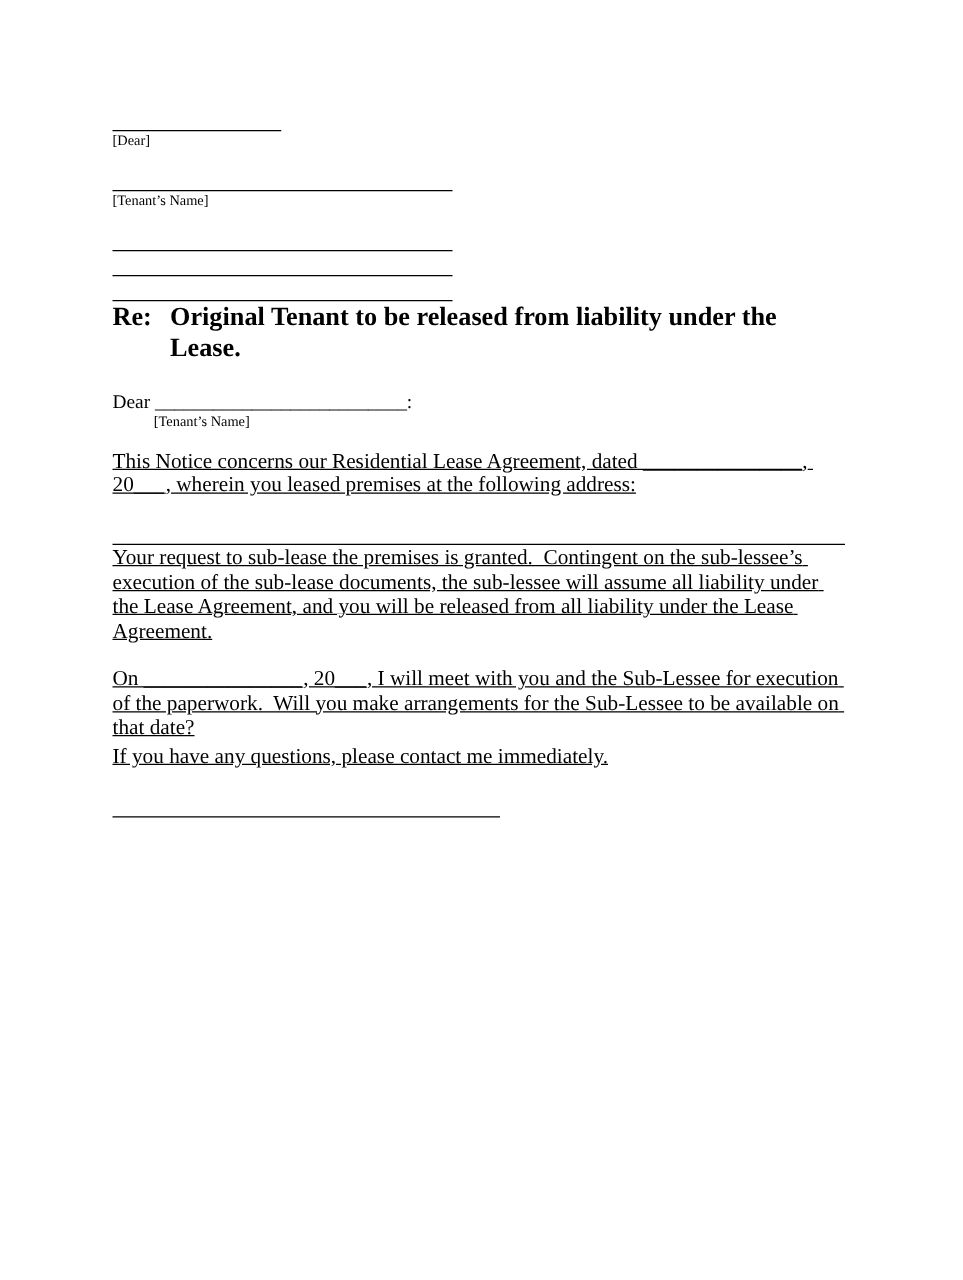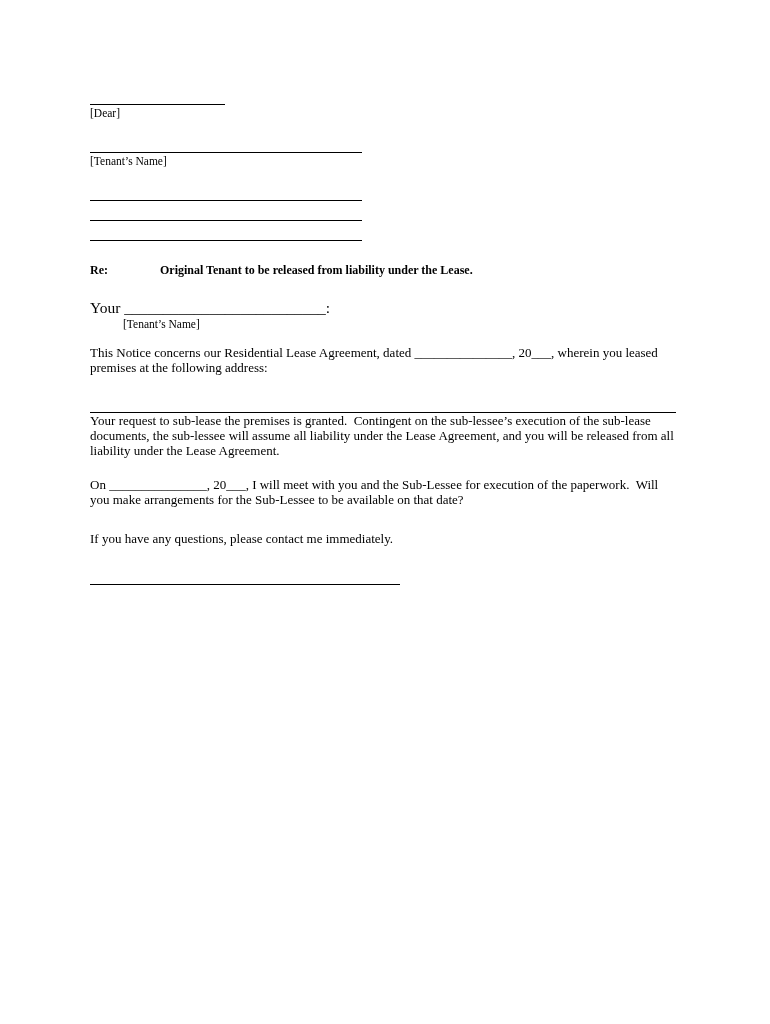--- a/index.html
+++ b/index.html
@@ -31,31 +31,30 @@
     height: 14px;
   }
   .blank.stack {
     height: 19px;
   }
   .bracket-label {
     font-size: 11.5px;
     margin-top: 2px;
   }
   .body-text {
-    font-size: 13px;
+    font-size: 17px;
     line-height: 1.16;
     white-space: pre-wrap;
+    text-decoration: underline;
   }
   .re-block {
     display: flex;
-    margin-top: 22px;
     font-weight: bold;
-    font-size: 12px;
+    font-size: 21px;
     line-height: 1.18;
-    gap: 24px;
   }
   .re-label {
     width: 46px;
     flex: 0 0 46px;
   }
   .re-text {
     flex: 1;
   }
   .salutation {
     margin-top: 22px;
@@ -67,21 +66,21 @@
   }
   .para1 { margin-top: 15px; }
   .full-line {
     margin-top: 37px;
     height: 0;
     border-bottom: 1.3px solid #000000;
     width: 100%;
   }
   .para2 { }
   .para3 { margin-top: 18px; }
-  .para4 { margin-top: 24px; }
+  .para4 { margin-top: 3px; }
   .closing { margin-top: 18px; font-size: 15.5px; }
   .sig-blank {
     margin-top: 24px;
     width: 310px;
   }
   .date-blank { width: 135px; }
   .name-blank { width: 272px; margin-top: 19px; }
   .addr-group { margin-top: 14px; }
   .addr-blank { width: 272px; }
   .addr-label { margin-top: 8px; }
@@ -104,21 +103,21 @@
       <div class="blank stack addr-blank"></div>
     </div>
 
     <div class="re-block">
       <div class="re-label">Re:</div>
       <div class="re-text">
         <div>Original Tenant to be released from liability under the Lease.</div>
       </div>
     </div>
 
-    <div class="salutation">Your __________________________:</div>
+    <div class="salutation">Dear __________________________:</div>
     <div class="bracket-label salutation-sub">[Tenant’s Name]</div>
 
     <div class="body-text para1">This Notice concerns our Residential Lease Agreement, dated _______________, 20___, wherein you leased premises at the following address:</div>
 
     <div class="full-line"></div>
 
     <div class="body-text para2">Your request to sub-lease the premises is granted.  Contingent on the sub-lessee’s execution of the sub-lease documents, the sub-lessee will assume all liability under the Lease Agreement, and you will be released from all liability under the Lease Agreement.</div>
 
     <div class="body-text para3">On _______________, 20___, I will meet with you and the Sub-Lessee for execution of the paperwork.  Will you make arrangements for the Sub-Lessee to be available on that date?</div>
 

